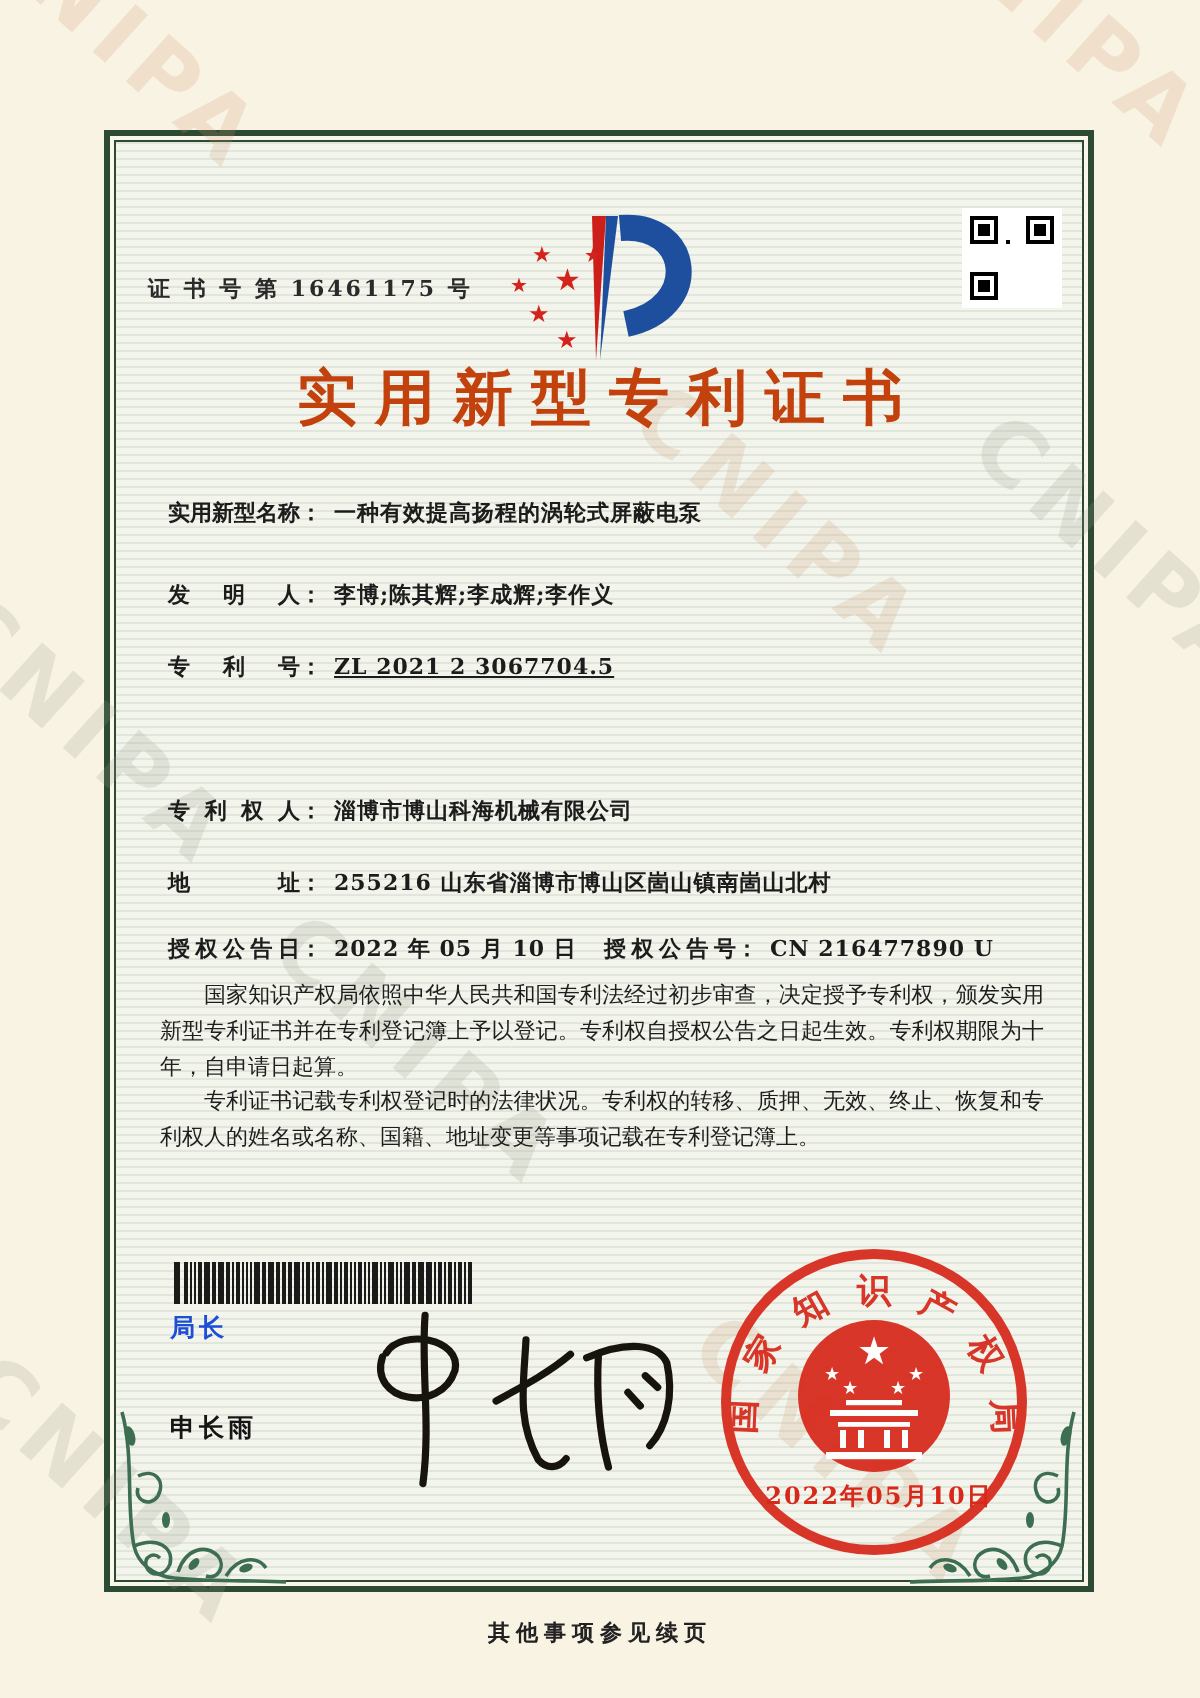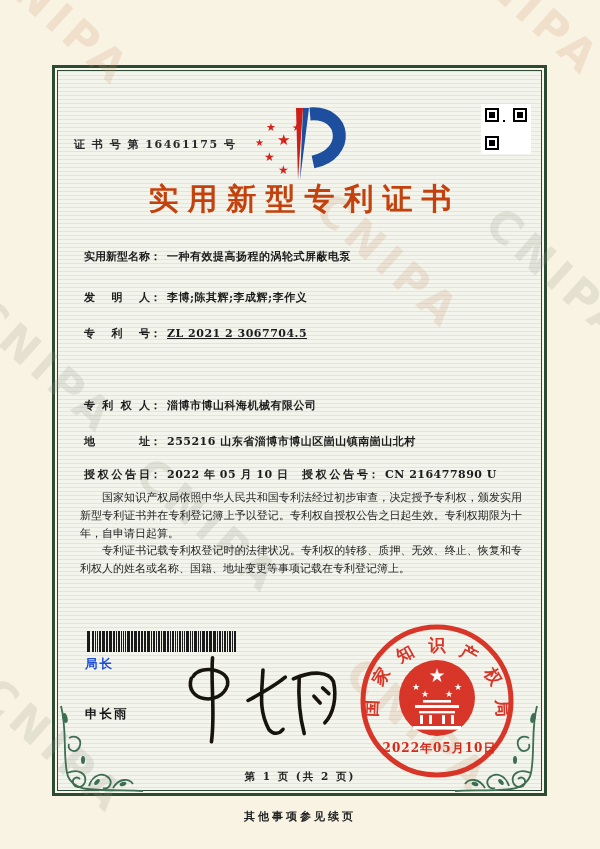--- a/index.html
+++ b/index.html
@@ -265,16 +265,15 @@
       <path d="M56,90 C62,80 72,80 76,86"></path>
     </g>
     <g fill="#3e6e52">
       <ellipse cx="8" cy="20" rx="2.5" ry="5" transform="rotate(-15 8 20)"></ellipse>
       <ellipse cx="26" cy="62" rx="2" ry="4"></ellipse>
       <ellipse cx="40" cy="84" rx="2" ry="3.5" transform="rotate(40 40 84)"></ellipse>
       <ellipse cx="66" cy="86" rx="2" ry="3.5" transform="rotate(70 66 86)"></ellipse>
     </g>
   </svg>
 
-  <div class="abs page-info">第 1 页 (共 2 页)</div>
   <div class="abs cont-note">其他事项参见续页</div>
 
 </div>
 
 </body></html>

